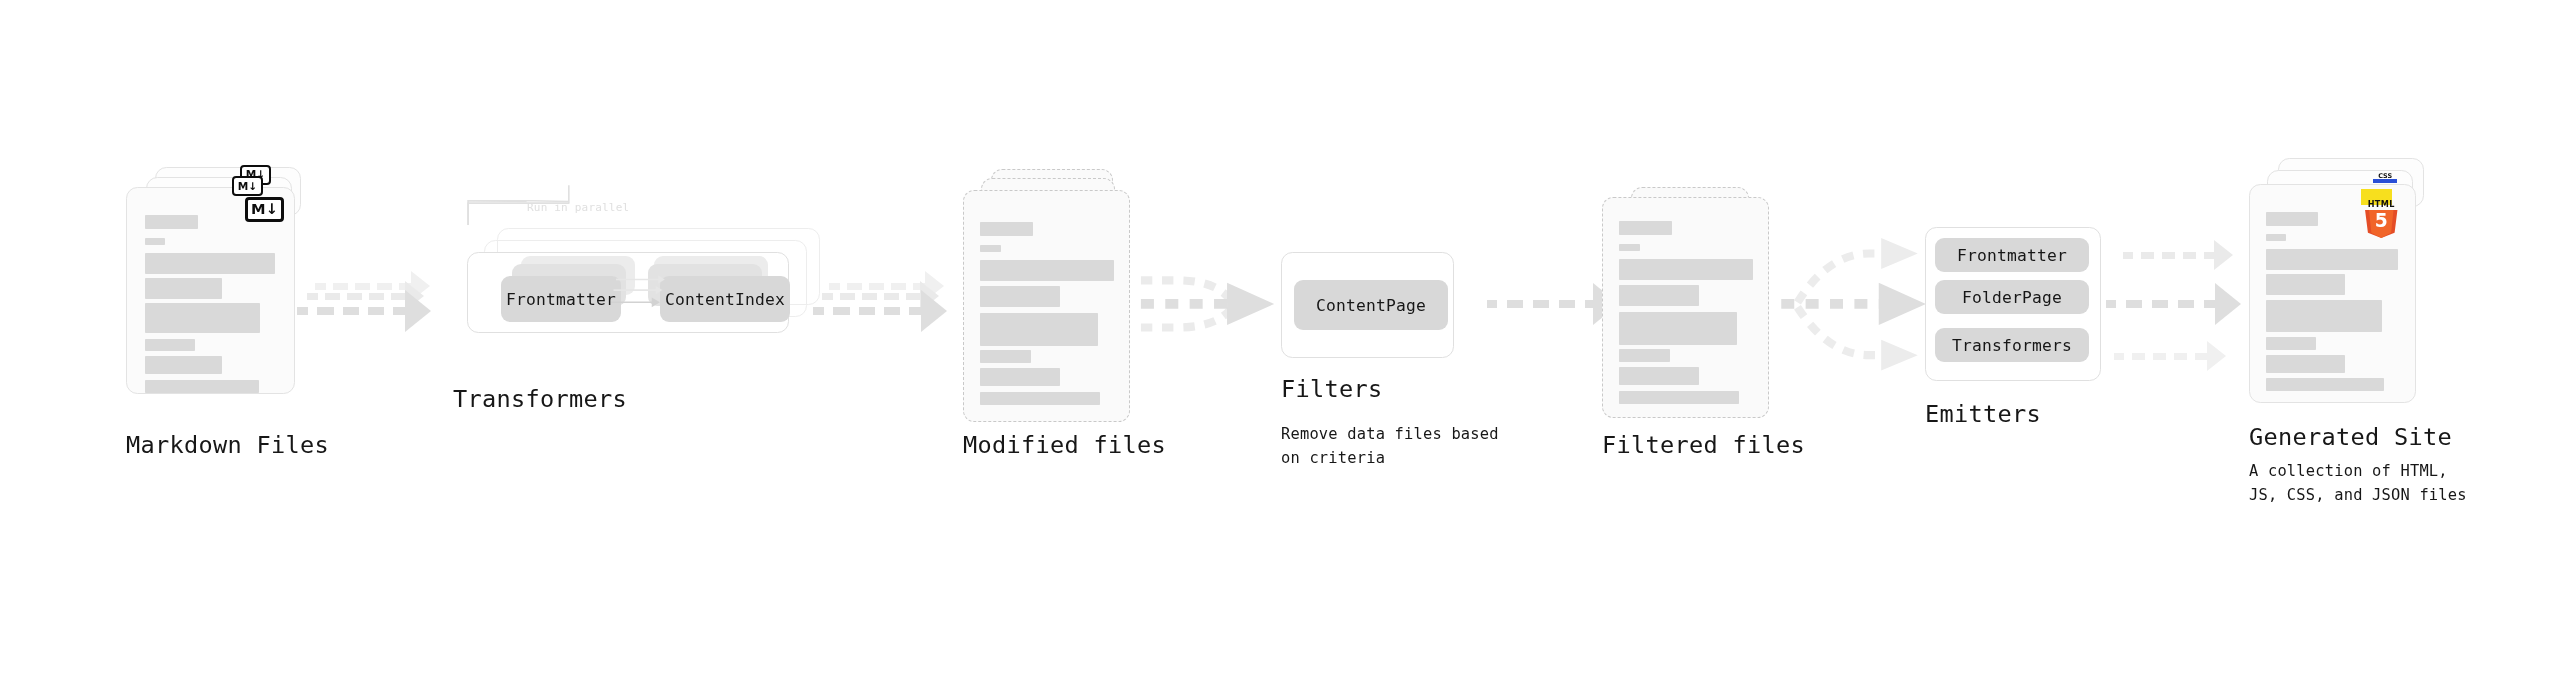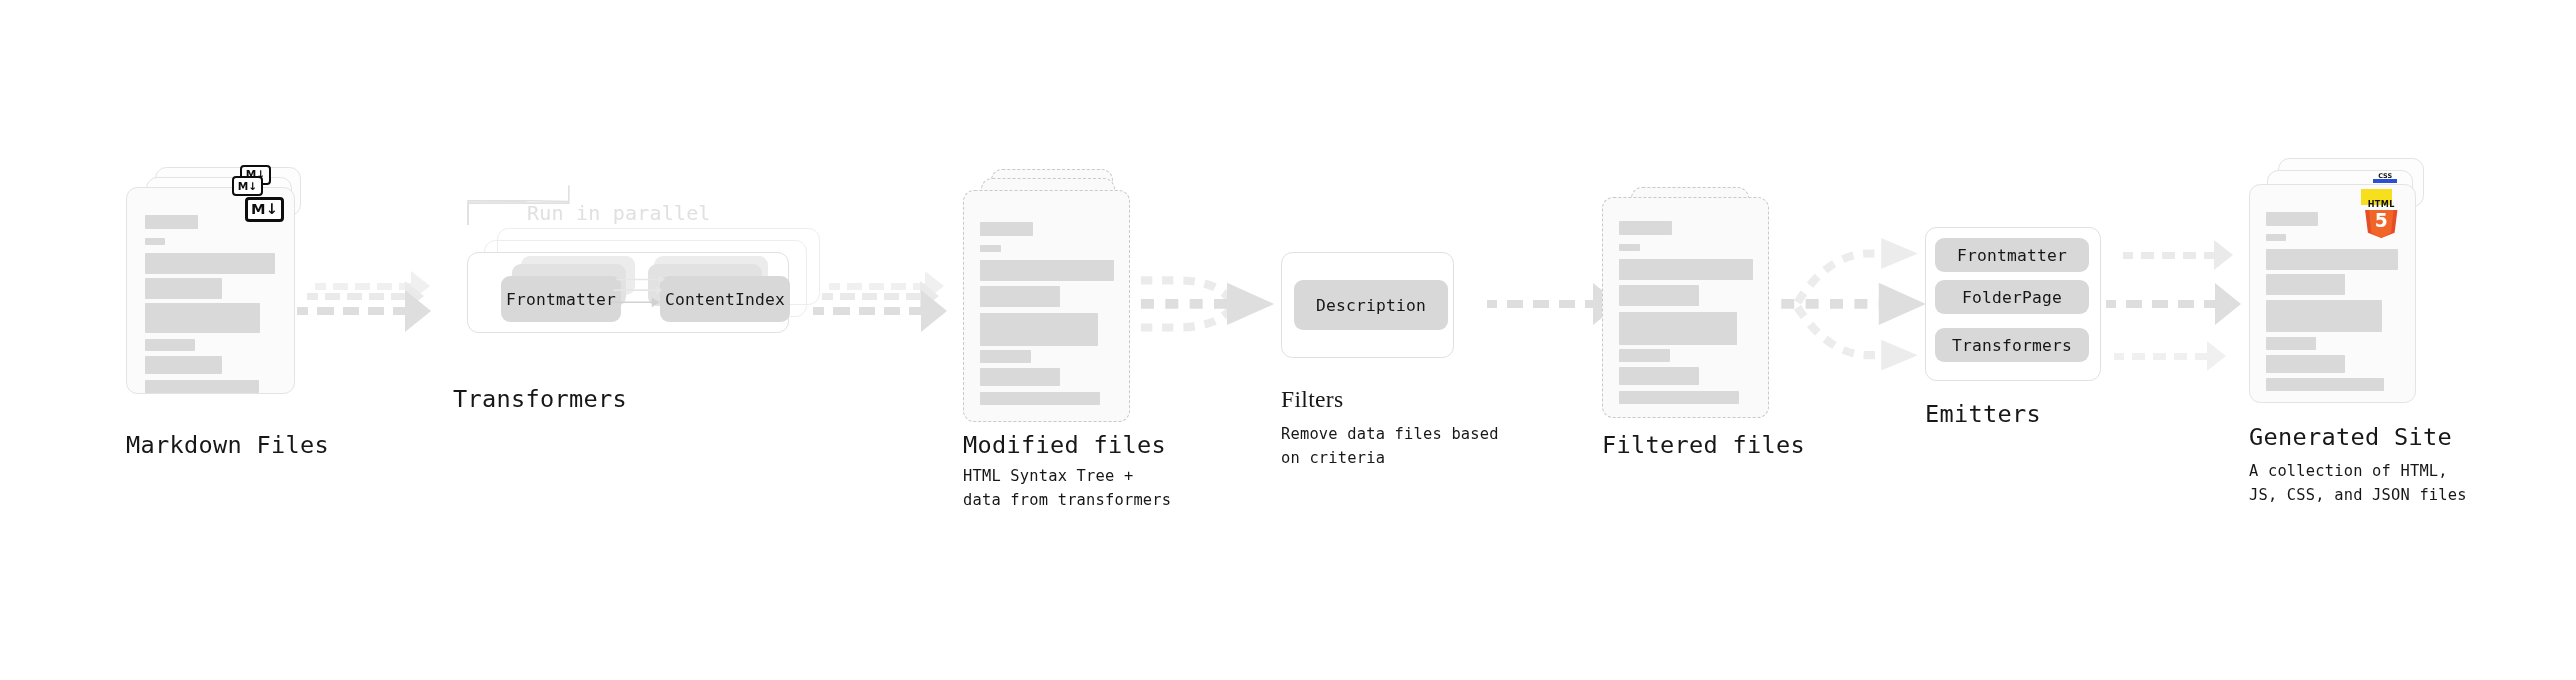--- a/index.html
+++ b/index.html
@@ -80,21 +80,21 @@
   .chip{
     position:absolute;border-radius:9px;background:#d8d8d8;
     display:flex;align-items:center;justify-content:center;
     font-size:16.3px;color:#171717;white-space:nowrap;letter-spacing:0.2px;
     box-sizing:border-box;
   }
   .chip.l1{background:#ececec;}
   .chip.l2{background:#e2e2e2;}
 
   .parallel-label{
-    position:absolute;font-size:20px;color:#e0e0e0;white-space:nowrap;letter-spacing:0.2px;
+    position:absolute;font-size:11px;color:#e0e0e0;white-space:nowrap;letter-spacing:0.2px;
   }
   svg.overlay{position:absolute;left:0;top:0;overflow:visible;}
 
   
   .arrow{position:absolute;}
   .arrow .seg{position:absolute;height:8.1px;background:#dedede;}
   .arrow .head{
     position:absolute;width:0;height:0;
     border-top:21px solid transparent;border-bottom:21px solid transparent;
     border-left:26px solid #dedede;
@@ -238,37 +238,35 @@
         <div class="bar" style="left:16.3px;top:69px;width:134px;height:21px;"></div>
         <div class="bar" style="left:16.3px;top:95px;width:80px;height:21px;"></div>
         <div class="bar" style="left:16.3px;top:122px;width:118px;height:32.5px;"></div>
         <div class="bar" style="left:16.3px;top:159px;width:51px;height:13px;"></div>
         <div class="bar" style="left:16.3px;top:177px;width:80px;height:18px;"></div>
         <div class="bar" style="left:16.3px;top:201px;width:120px;height:13px;"></div>
       </div>
     </div>
   </div>
   <div class="title" style="left:963px;top:434px;">Modified files</div>
-  <div class="desc" style="left:963px;top:465px;width:244px;">HTML Syntax Tree +
-data from transformers</div>
 
   <svg class="overlay" width="2576" height="681" viewBox="0 0 3170 838">
     <g fill="none" stroke="#ebebeb" stroke-width="10" stroke-dasharray="14 12" stroke-linecap="butt">
       <path d="M 1404 345 L 1452 345 Q 1500 346 1516 372"></path>
       <path d="M 1404 403 L 1452 403 Q 1500 402 1516 378"></path>
     </g>
     <g fill="none" stroke="#dedede" stroke-width="12" stroke-dasharray="16 14">
       <path d="M 1404 374 L 1520 374"></path>
     </g>
     <path d="M 1510 348 L 1568 374 L 1510 400 Z" fill="#dedede"></path>
   </svg>
 
   <div class="gbox" style="left:1281px;top:252px;width:173px;height:106px;"></div>
-  <div class="chip" style="left:1294px;top:280px;width:154px;height:50px;">Description</div>
-  <div class="title" style="left:1281px;top:388px;font-family:Liberation Serif, serif;">Filters</div>
+  <div class="chip" style="left:1294px;top:280px;width:154px;height:50px;">ContentPage</div>
+  <div class="title" style="left:1281px;top:378px;">Filters</div>
   <div class="desc" style="left:1281px;top:423px;width:268px;">Remove data files based
 on criteria</div>
 
   <div class="arrow" style="left:1487px;top:283px;width:134px;height:42px;">
     <div class="seg" style="left:0px;top:17px;width:9.8px;"></div>
     <div class="seg" style="left:19.5px;top:17px;width:16.3px;"></div>
     <div class="seg" style="left:46px;top:17px;width:16.3px;"></div>
     <div class="seg" style="left:72px;top:17px;width:16.3px;"></div>
     <div class="seg" style="left:98px;top:17px;width:11.4px;"></div>
     <div class="head" style="left:106px;top:0px;"></div>

